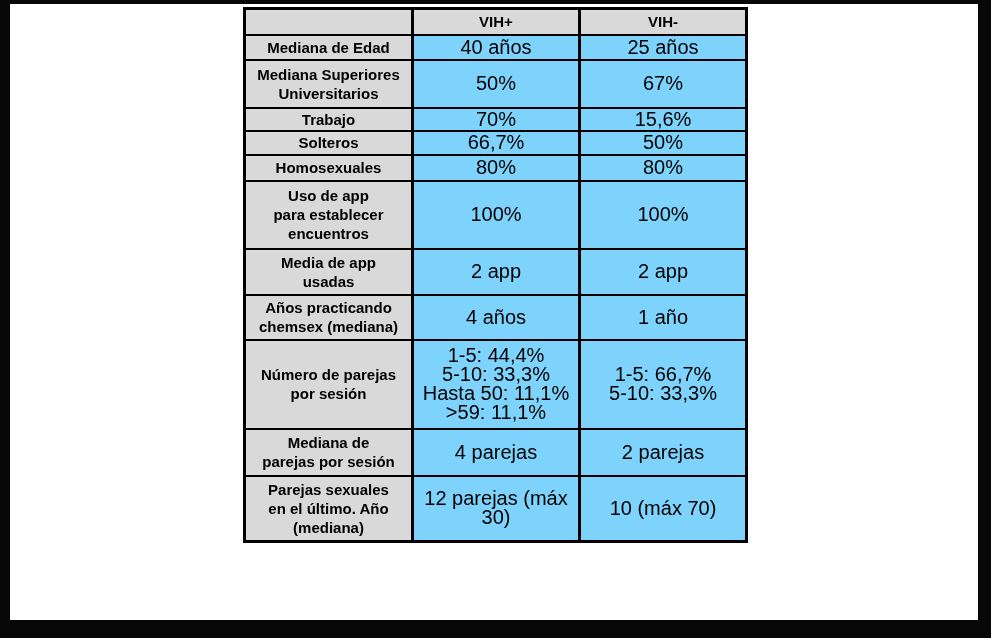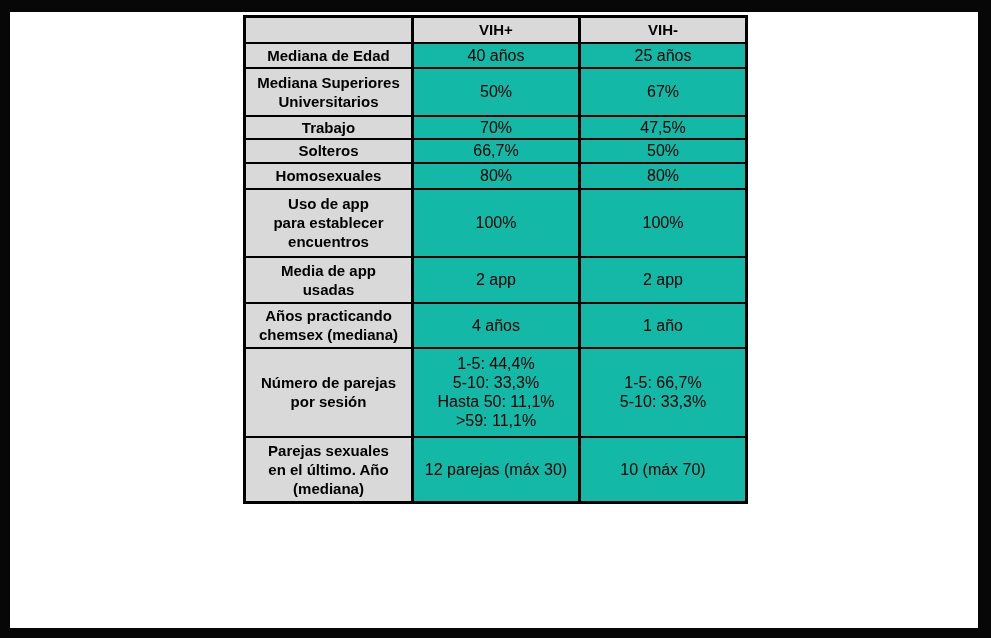--- a/index.html
+++ b/index.html
@@ -5,21 +5,21 @@
   html, body { margin: 0; padding: 0; }
   body {
     width: 991px; height: 638px;
     background: #070707;
     position: relative;
     font-family: "Liberation Sans", sans-serif;
     overflow: hidden;
   }
   .canvas {
     position: absolute;
-    left: 10px; top: 12px;
+    left: 10px; top: 4px;
     width: 968px; height: 616px;
     background: #ffffff;
   }
   table.cmp {
     position: absolute;
     left: 243px; top: 14px;
     width: 502px;
     border-collapse: collapse;
     table-layout: fixed;
     background: #ffffff;
@@ -36,23 +36,23 @@
     padding: 1px 3px;
     overflow: hidden;
   }
   .hdr, .lbl {
     background: #d9d9d9;
     font-weight: bold;
     font-size: 15px;
     line-height: 19px;
   }
   .val {
-    background: #14b8a6;
+    background: #7dd3fc;
     font-weight: normal;
-    font-size: 16px;
+    font-size: 20px;
     line-height: 19px;
   }
 </style>
 </head>
 <body>
 
 <div class="canvas">
   <table class="cmp" style="left:233px; top:3px;">
     <colgroup>
       <col style="width:168px">
@@ -74,21 +74,21 @@
       </tr>
       <tr style="height:48px">
         <td class="lbl">Mediana Superiores
 Universitarios</td>
         <td class="val">50%</td>
         <td class="val">67%</td>
       </tr>
       <tr style="height:19px">
         <td class="lbl">Trabajo</td>
         <td class="val">70%</td>
-        <td class="val">47,5%</td>
+        <td class="val">15,6%</td>
       </tr>
       <tr style="height:24px">
         <td class="lbl">Solteros</td>
         <td class="val">66,7%</td>
         <td class="val">50%</td>
       </tr>
       <tr style="height:26px">
         <td class="lbl">Homosexuales</td>
         <td class="val">80%</td>
         <td class="val">80%</td>
@@ -115,20 +115,26 @@
       <tr style="height:89px">
         <td class="lbl">Número de parejas
 por sesión</td>
         <td class="val">1-5: 44,4%
 5-10: 33,3%
 Hasta 50: 11,1%
 &gt;59: 11,1%</td>
         <td class="val">1-5: 66,7%
 5-10: 33,3%</td>
       </tr>
+      <tr style="height:47px">
+        <td class="lbl">Mediana de
+parejas por sesión</td>
+        <td class="val">4 parejas</td>
+        <td class="val">2 parejas</td>
+      </tr>
       <tr style="height:66px">
         <td class="lbl">Parejas sexuales
 en el último. Año
 (mediana)</td>
         <td class="val">12 parejas (máx 30)</td>
         <td class="val">10 (máx 70)</td>
       </tr>
     </tbody>
   </table>
 </div>

